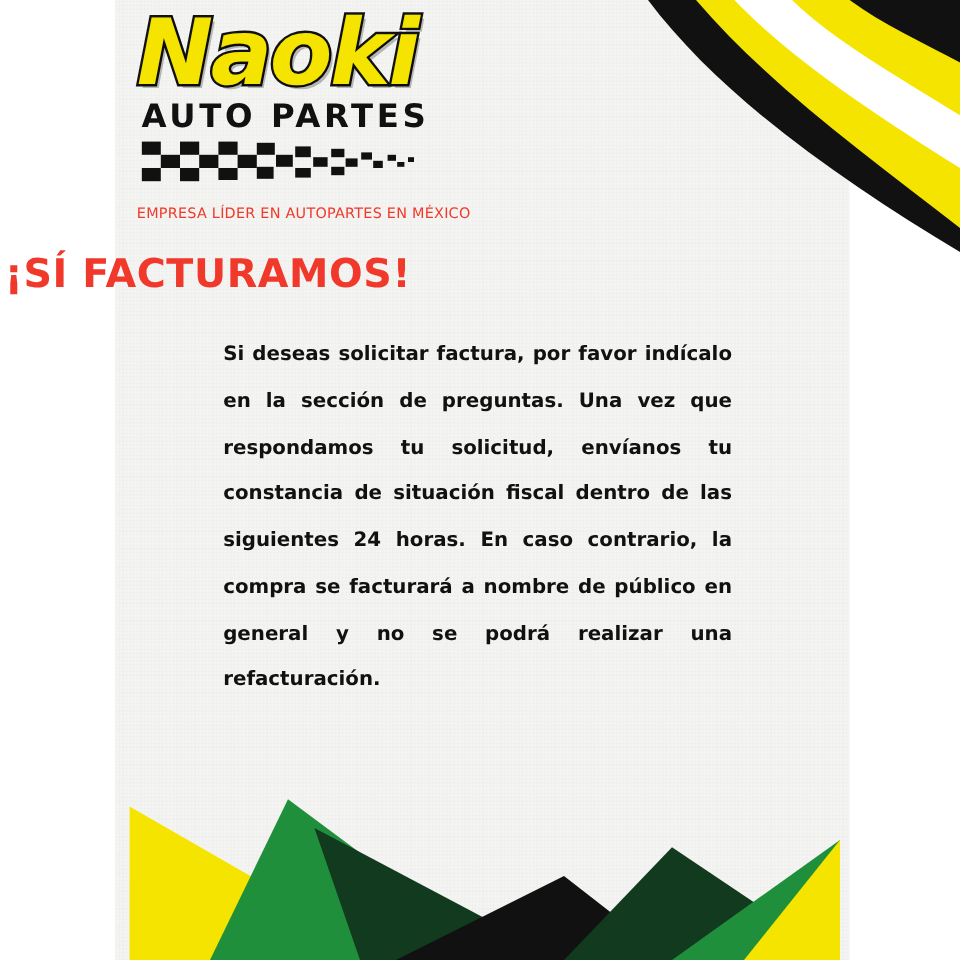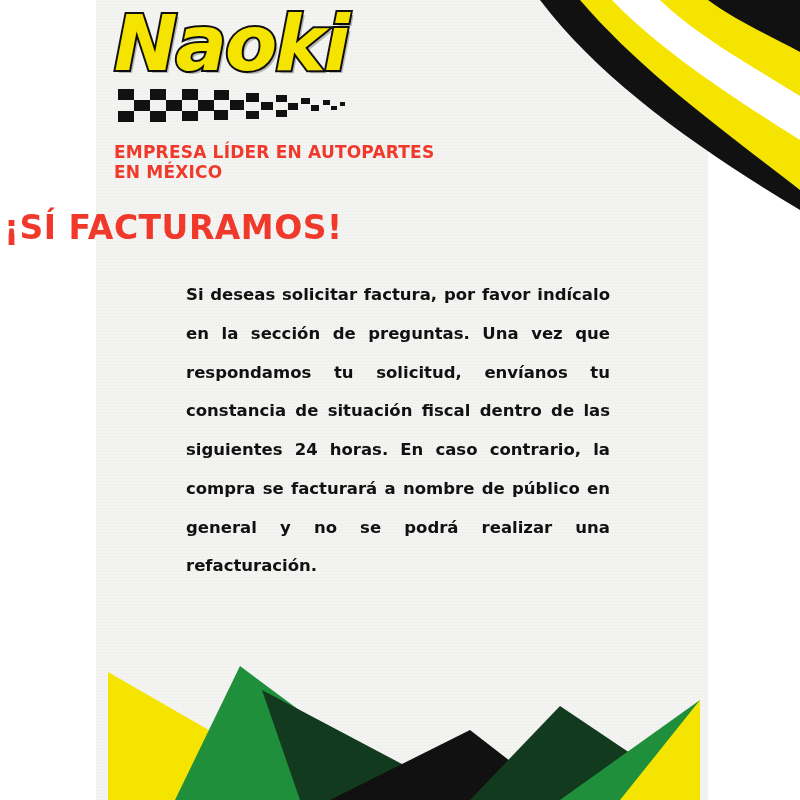--- a/index.html
+++ b/index.html
@@ -73,22 +73,22 @@
     letter-spacing: 3px;
     color: #111111;
     margin: 2px 0 0 10px;
     line-height: 1;
   }
   .checker {
     margin: 5px 0 0 10px;
   }
   .tagline {
     font-family: "DejaVu Sans", sans-serif;
-    font-size: 17px;
-    font-weight: bold;
+    font-size: 12px;
+    font-weight: normal;
     color: #f0392b;
     letter-spacing: 0.2px;
     margin: 7px 0 0 6px;
   }
 
   
   .headline {
     position: absolute;
     top: 208px;
     left: 4px;
@@ -139,20 +139,21 @@
       <path d="M330,800 L470,730 L560,800 Z" fill="#111111"></path>
       <path d="M470,800 L560,706 L700,800 Z" fill="#123a1e"></path>
       <path d="M560,800 L700,700 L700,800 Z" fill="#1f8f3b"></path>
       <path d="M620,800 L700,700 L700,800 Z" fill="#f5e400"></path>
       <path d="M660,800 L700,722 L700,800 Z" fill="#f5e400"></path>
     </svg>
   </div>
 
   <div class="logo-block">
     <div class="logo-word">Naoki</div>
+    <div class="logo-sub">AUTO PARTES</div>
     <div class="checker">
       <svg width="250" height="44" viewBox="0 0 250 44">
         <g>
           <rect x="0" y="2" width="16" height="11" fill="#111"></rect>
           <rect x="32" y="2" width="16" height="11" fill="#111"></rect>
           <rect x="64" y="2" width="16" height="11" fill="#111"></rect>
           <rect x="96" y="3" width="15" height="10" fill="#111"></rect>
           <rect x="16" y="13" width="16" height="11" fill="#111"></rect>
           <rect x="48" y="13" width="16" height="11" fill="#111"></rect>
           <rect x="80" y="13" width="16" height="11" fill="#111"></rect>

